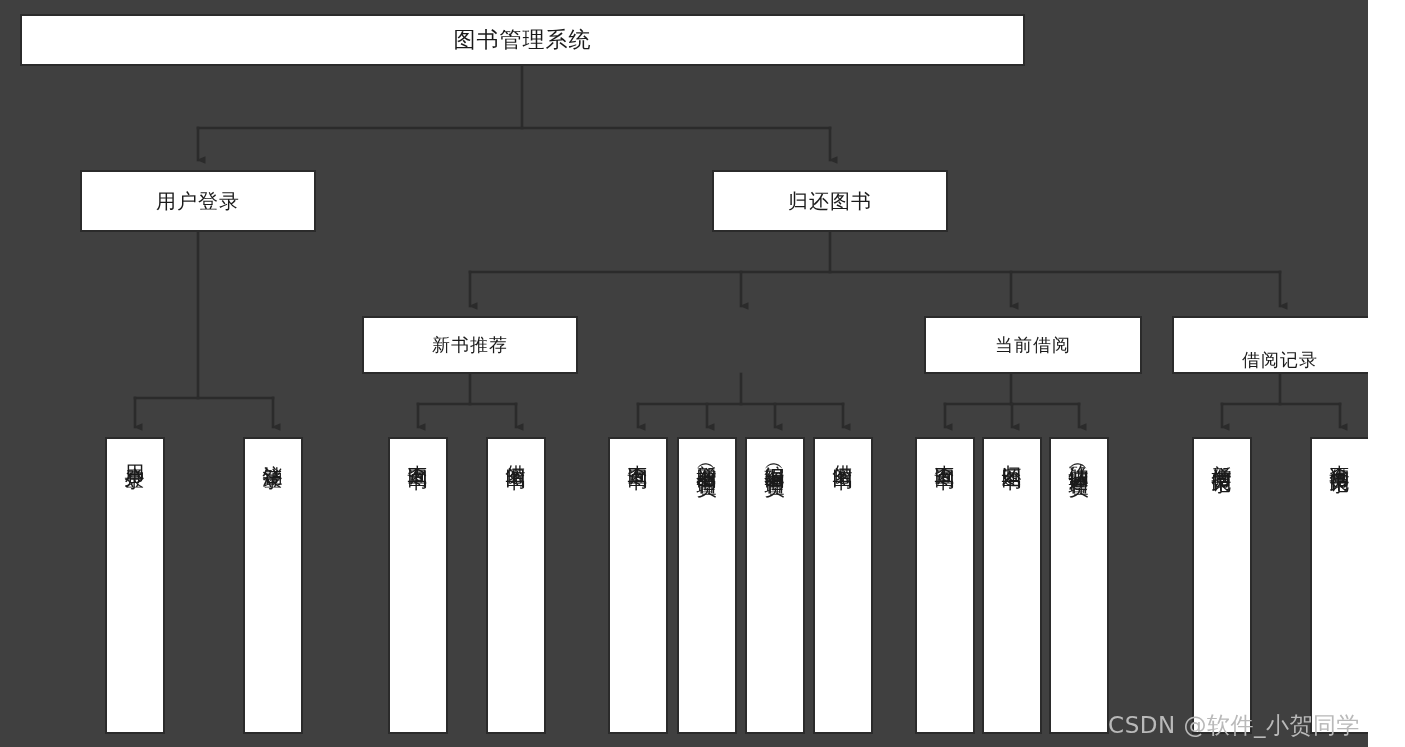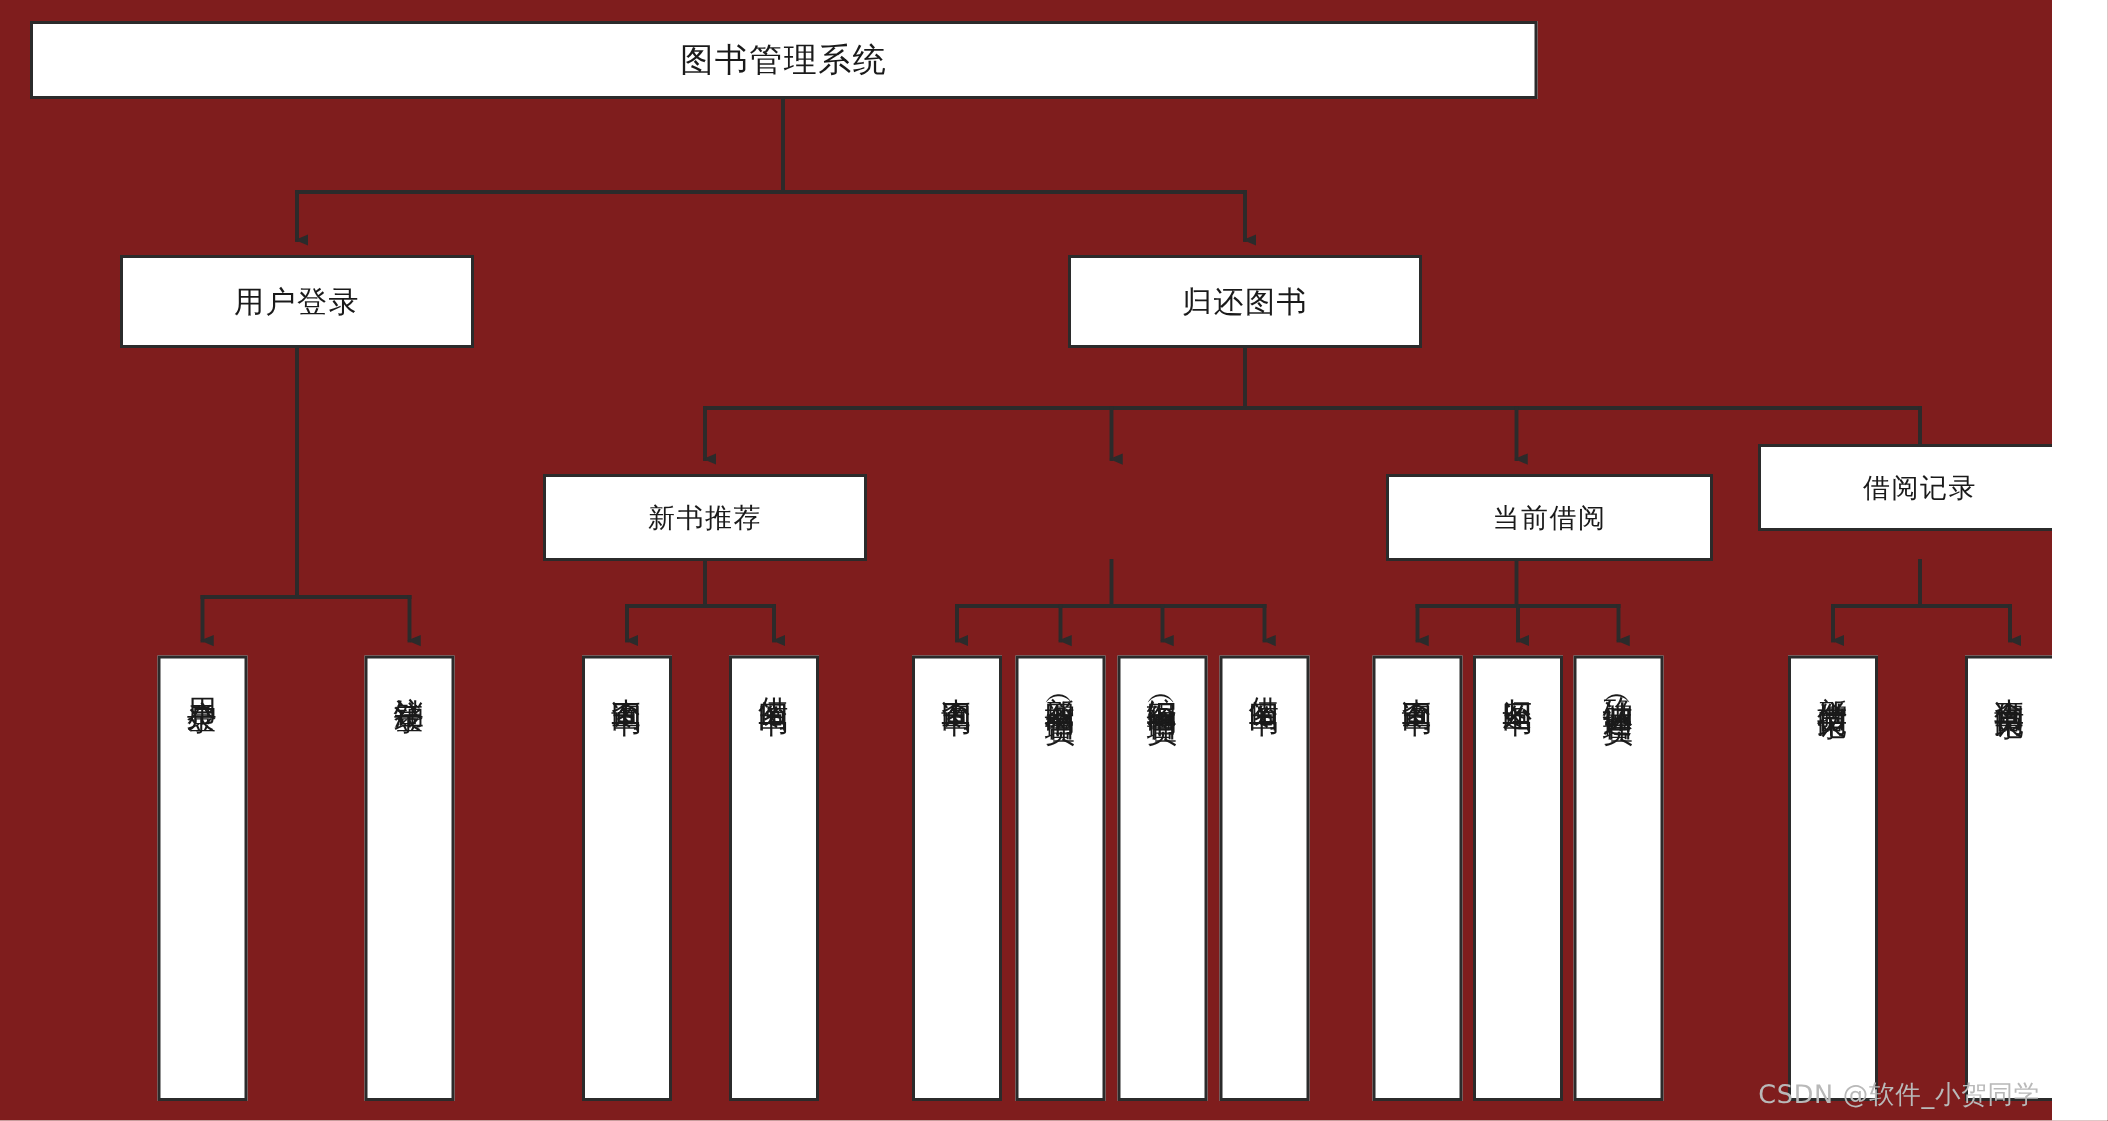--- a/index.html
+++ b/index.html
@@ -4,21 +4,21 @@
 <style>
   html, body {
     margin: 0;
     padding: 0;
     background: #ffffff;
   }
   #canvas {
     position: relative;
     width: 1368px;
     height: 747px;
-    background: #7f1d1d;
+    background: #404040;
     font-family: "DejaVu Sans", "Liberation Sans", sans-serif;
     overflow: hidden;
   }
   svg#wires {
     position: absolute;
     left: 0;
     top: 0;
     width: 1405px;
     height: 747px;
     pointer-events: none;
@@ -56,21 +56,21 @@
     writing-mode: vertical-rl;
     text-orientation: upright;
     white-space: nowrap;
     letter-spacing: 2px;
     line-height: 1;
   }
   #watermark {
     position: absolute;
     right: 8px;
     bottom: 6px;
-    font-size: 17px;
+    font-size: 23px;
     color: #b9b9b9;
     font-family: "DejaVu Sans", "Liberation Sans", sans-serif;
     letter-spacing: 0.5px;
     white-space: nowrap;
     pointer-events: none;
   }
 </style>
 </head>
 <body>
 
@@ -139,21 +139,21 @@
   <div class="node lvl2" style="left:712px; top:170px; width:236px; height:62px;">
     <span class="label">归还图书</span>
   </div>
 
   <div class="node lvl3" style="left:362px; top:316px; width:216px; height:58px;">
     <span class="label">新书推荐</span>
   </div>
   <div class="node lvl3" style="left:924px; top:316px; width:218px; height:58px;">
     <span class="label">当前借阅</span>
   </div>
-  <div class="node lvl3" style="left:1172px; top:296px; width:216px; height:58px;">
+  <div class="node lvl3" style="left:1172px; top:316px; width:216px; height:58px;align-items:flex-end;">
     <span class="label">借阅记录</span>
   </div>
 
   <div class="node leaf" style="left:105px; top:437px; width:60px; height:297px;">
     <span class="label">用户登录</span>
   </div>
   <div class="node leaf" style="left:243px; top:437px; width:60px; height:297px;">
     <span class="label">注销登录</span>
   </div>
   <div class="node leaf" style="left:388px; top:437px; width:60px; height:297px;">

